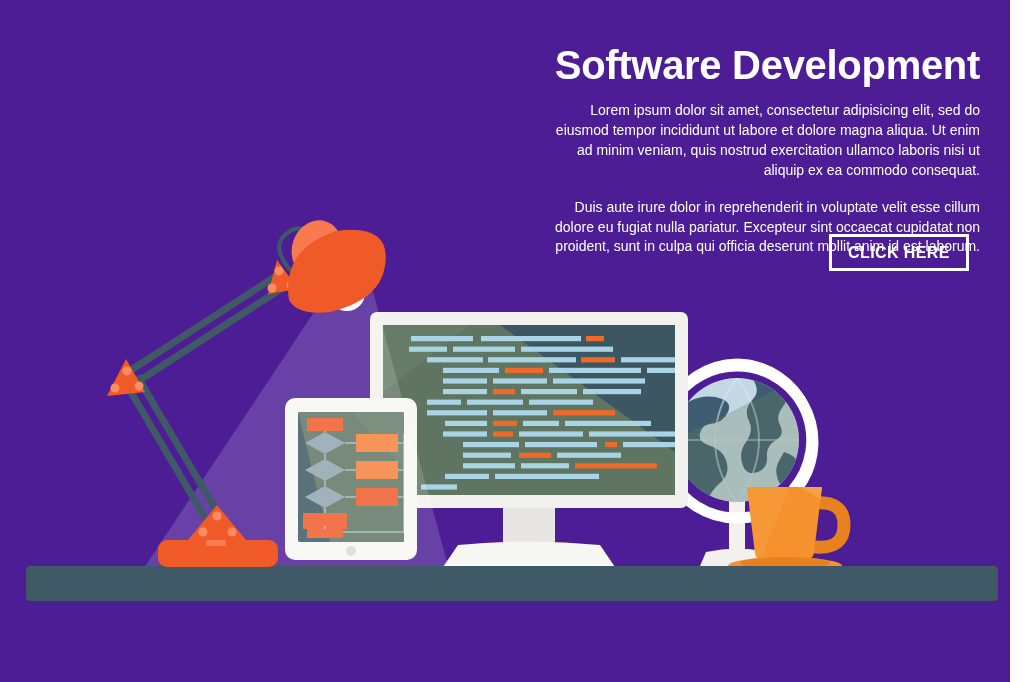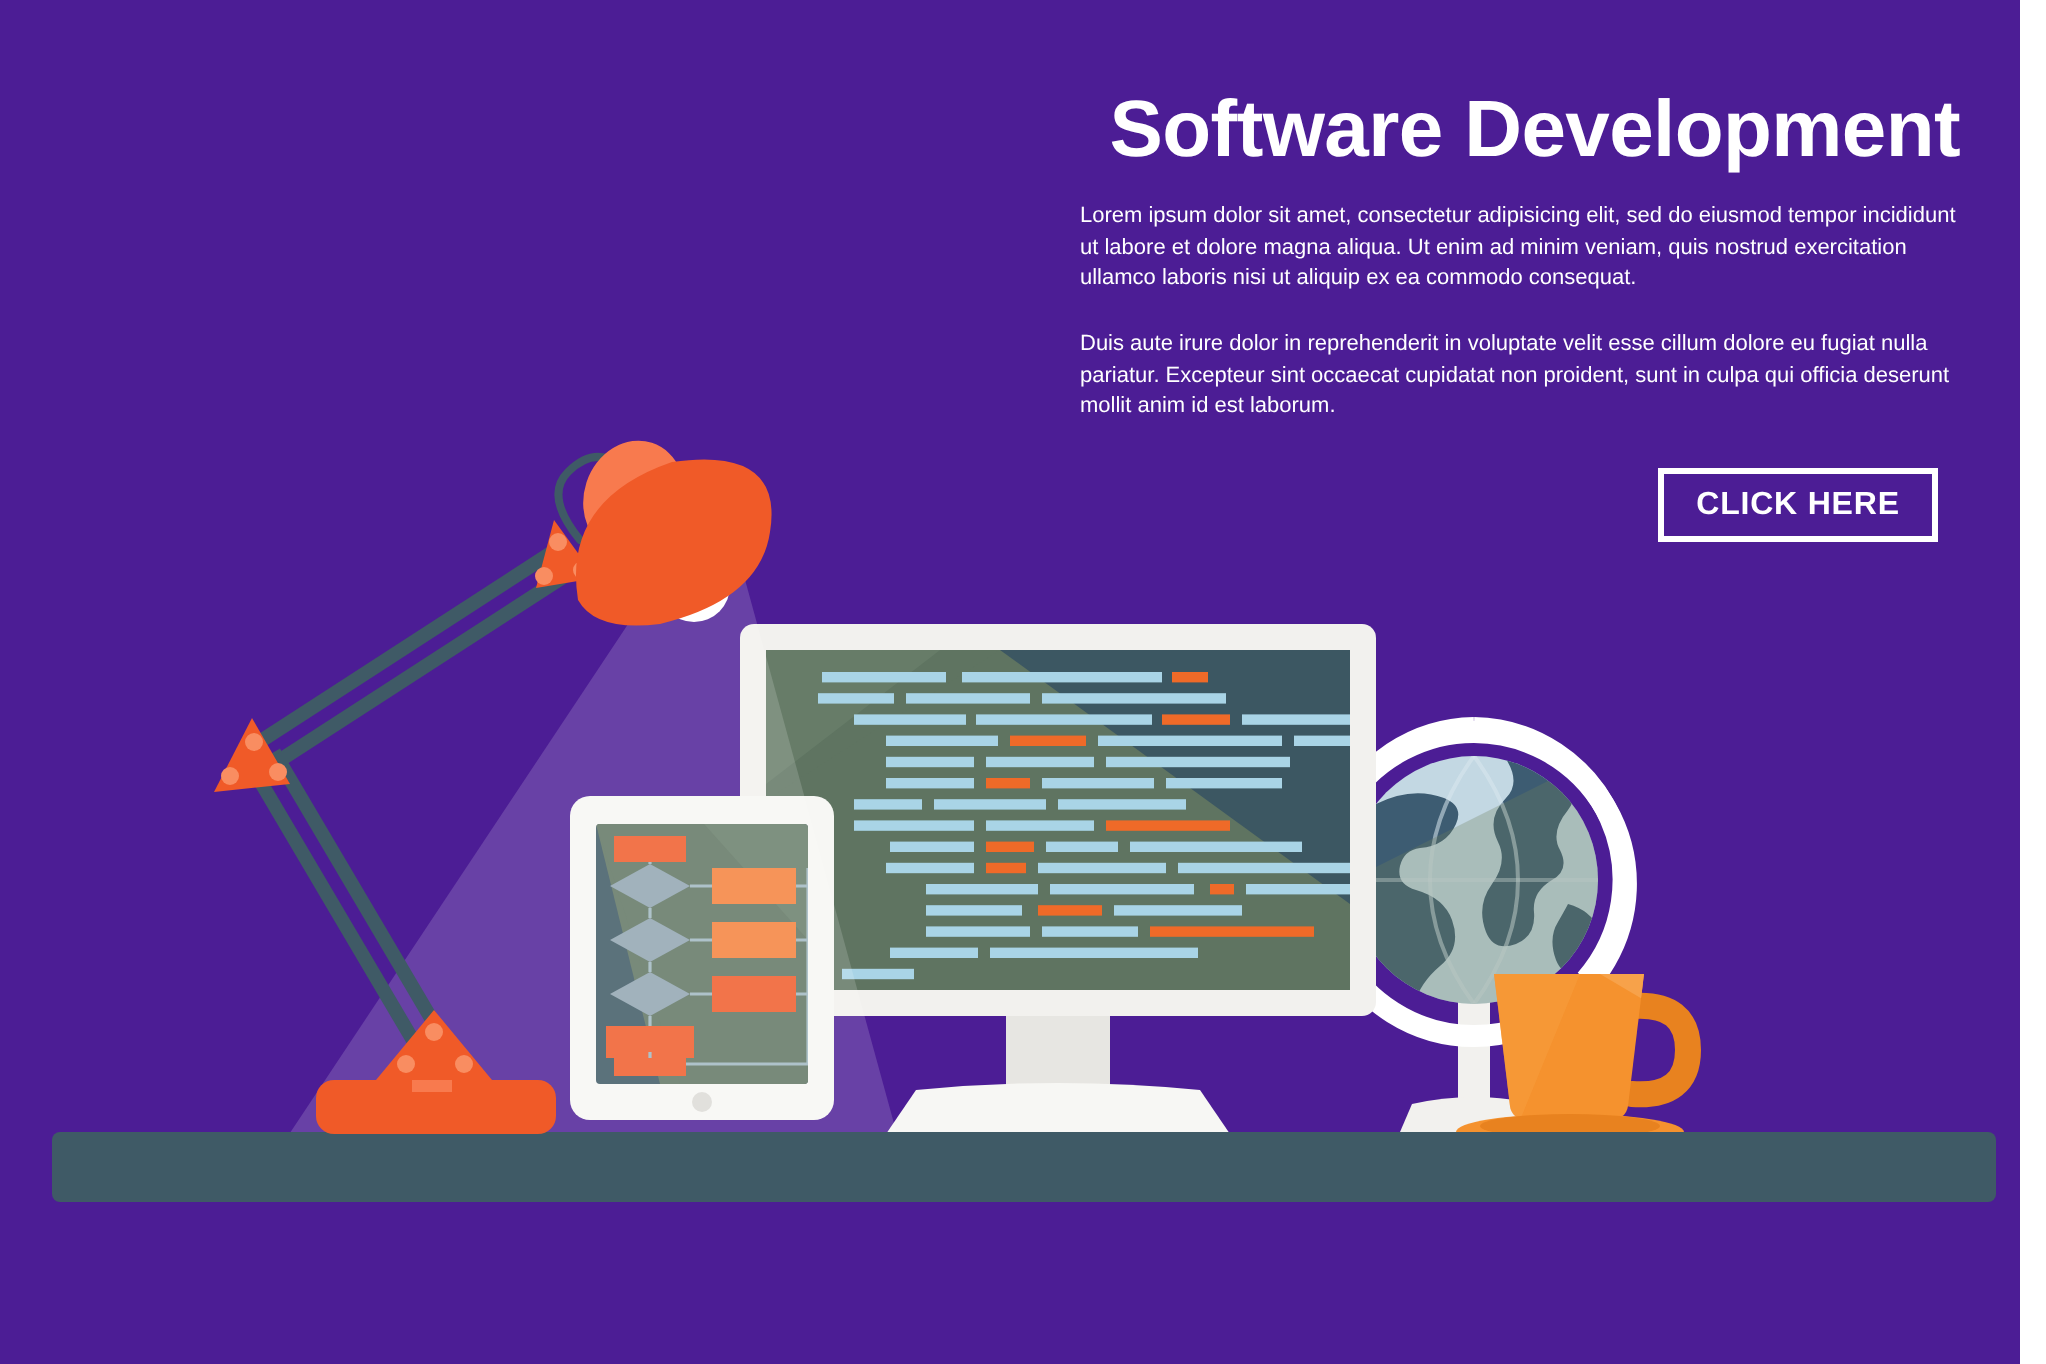--- a/index.html
+++ b/index.html
@@ -29,25 +29,25 @@
   }
   #title {
     font-size: 40px;
     font-weight: bold;
     color: #ffffff;
     letter-spacing: -0.3px;
     line-height: 1.08;
     white-space: nowrap;
   }
   .para {
-    font-size: 11px;
+    font-size: 14px;
     color: #ffffff;
     line-height: 1.42;
     margin-top: 14px;
-    text-align: left;
+    text-align: right;
   }
   .para.second { margin-top: 17px; }
 
   #cta {
     position: absolute;
     left: 829px; top: 210px;
     width: 140px; height: 37px;
     border: 3px solid #ffffff;
     background: transparent;
     color: #ffffff;

